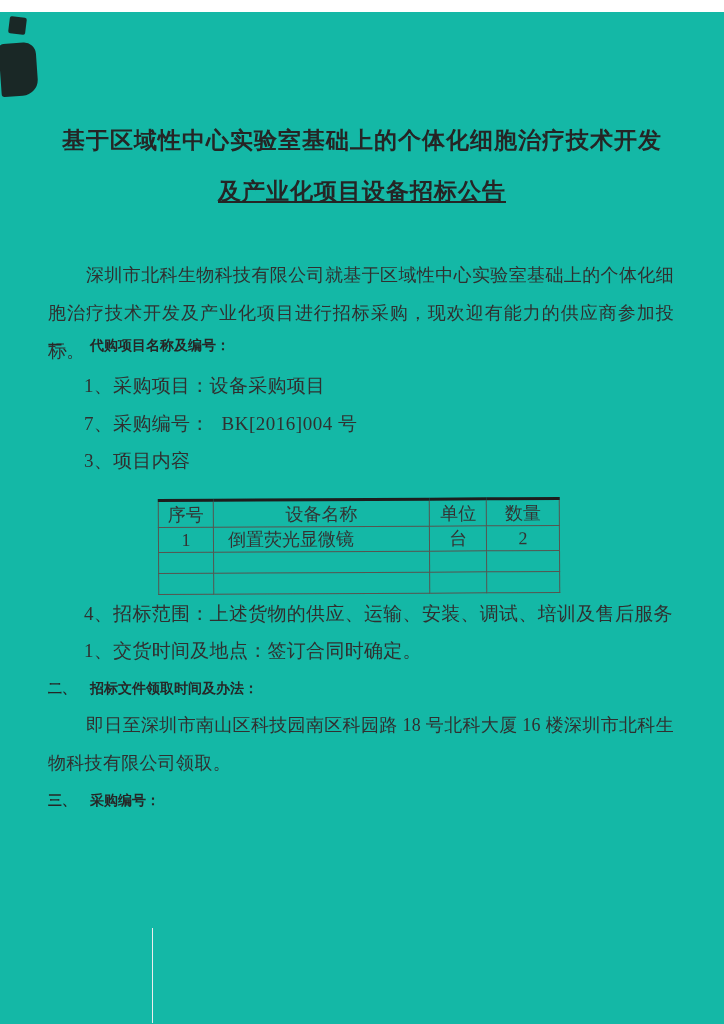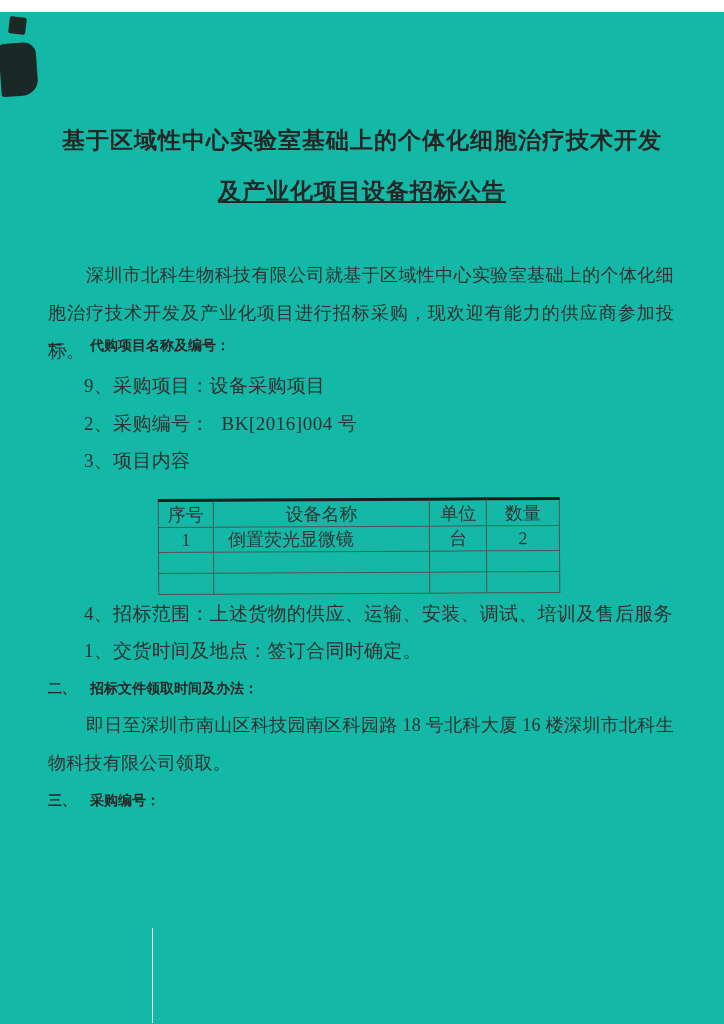--- a/index.html
+++ b/index.html
@@ -112,24 +112,24 @@
 
   <div class="title-line title-l1">基于区域性中心实验室基础上的个体化细胞治疗技术开发</div>
   <div class="title-line title-l2">及产业化项目设备招标公告</div>
 
   <div class="para intro">深圳市北科生物科技有限公司就基于区域性中心实验室基础上的个体化细胞治疗技术开发及产业化项目进行招标采购，现欢迎有能力的供应商参加投标。</div>
 
   <div class="sec-head sec1-head">
     <span class="num">一、</span><span>代购项目名称及编号：</span>
   </div>
 
-  <div class="item item-1">9、采购项目：设备采购项目</div>
+  <div class="item item-1">1、采购项目：设备采购项目</div>
 
   <div class="item item-2">
-    <span>2、采购编号：</span><span class="code-val">BK[2016]004 号</span>
+    <span>7、采购编号：</span><span class="code-val">BK[2016]004 号</span>
   </div>
 
   <div class="item item-3">3、项目内容</div>
 
   <table class="equip-table">
     <thead>
       <tr>
         <th class="c0">序号</th>
         <th class="c1">设备名称</th>
         <th class="c2">单位</th>

